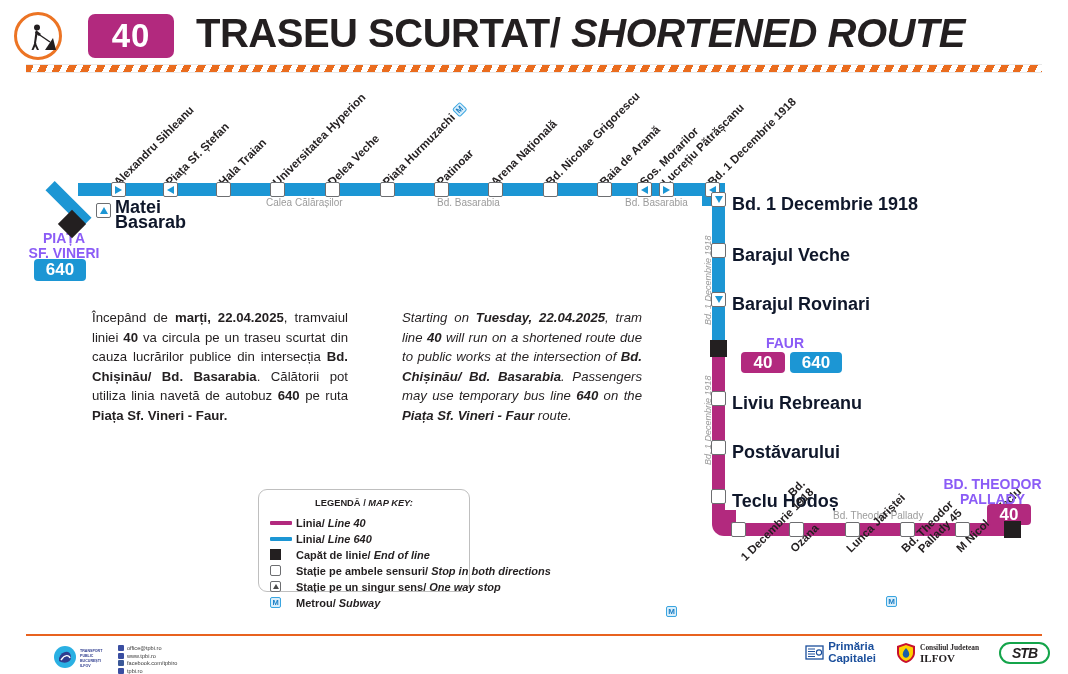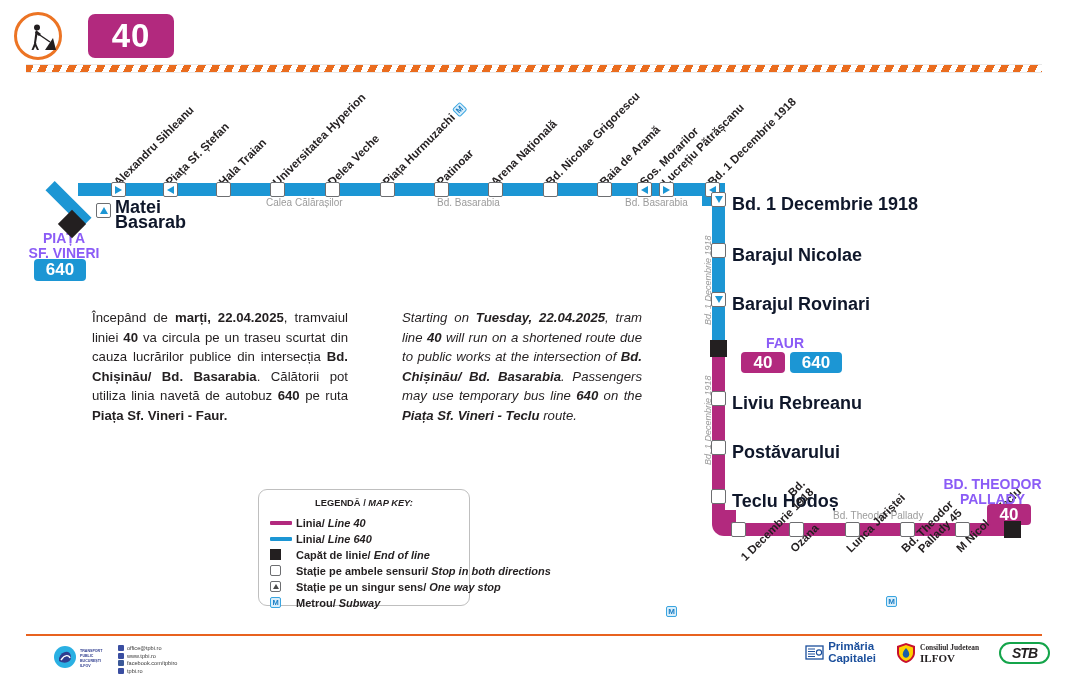--- a/index.html
+++ b/index.html
@@ -129,21 +129,21 @@
   .notice {
     position: absolute; font-size: 13.2px; line-height: 19.5px;
     color: #231f20; text-align: justify; text-justify: inter-word;
   }
   .notice b { font-weight: bold; }
   #notice-en { font-style: italic; }
 
   
   #legend {
     position: absolute; left: 258px; top: 489px;
-    width: 212px; height: 117px;
+    width: 212px; height: 103px;
     background: #fff; border: 1.2px solid #bfbfbf; border-radius: 9px;
     padding: 8px 11px;
   }
   #legend-title {
     font-size: 9.3px; font-weight: bold; color: #231f20;
     text-align: center; margin-bottom: 7px;
   }
   #legend-title .it { font-style: italic; }
   .lg-row { display: flex; align-items: center; height: 15px; margin-bottom: 1px; }
   .lg-key { width: 26px; display: flex; align-items: center; justify-content: flex-start; flex: 0 0 26px; }
@@ -201,20 +201,21 @@
       <circle cx="14" cy="6.5" r="3" fill="#231f20"></circle>
       <path d="M13 9 L18 13 L16 15 L12 12 Z" fill="#231f20"></path>
       <path d="M12.5 11 L11 22 L13 22 L14.5 13 Z" fill="#231f20"></path>
       <path d="M11.5 21.5 L8.5 29 L10.5 29 L13.5 22.5 Z" fill="#231f20"></path>
       <path d="M12.5 21.5 L16 29 L14 29 L11 23 Z" fill="#231f20"></path>
       <path d="M16 13.5 L27 21" stroke="#231f20" stroke-width="1.4"></path>
       <path d="M22 29 L30 17 L33 29 Z" fill="#231f20"></path>
     </svg>
   </div>
   <div id="route-badge-header">40</div>
+  <div id="header-title"><span>TRASEU SCURTAT/</span> <span class="it">SHORTENED ROUTE</span></div>
   <div id="hazard-stripe"></div>
 </div>
 
 <div id="map">
 
   <div class="line blue-seg" style="left:112px; top:183px; width:613px; height:13px;"></div>
   <div class="line blue-seg" style="left:62px; top:178px; width:13px; height:52px; transform:rotate(-45deg); transform-origin:center;"></div>
   <div class="line blue-seg" style="left:78px; top:183px; width:40px; height:13px; border-top-left-radius:0;"></div>
   <div class="line blue-seg" style="left:712px; top:183px; width:13px; height:165px;"></div>
   <div class="line blue-seg" style="left:702px; top:183px; width:23px; height:23px; border-top-right-radius:11px; background:#1c96d4;"></div>
@@ -291,21 +292,21 @@
   <div class="street" style="left:266px; top:197px;">Calea Călărașilor</div>
   <div class="street" style="left:437px; top:197px;">Bd. Basarabia</div>
   <div class="street" style="left:625px; top:197px;">Bd. Basarabia</div>
 
   <div class="stop oneway" style="left:711px; top:192px;">
       <div class="tri tri-d"></div>
     </div>
   <div class="lbl-horiz" style="left:732px; top:194px;">Bd. 1 Decembrie 1918</div>
 
   <div class="stop" style="left:711px; top:243px;"></div>
-  <div class="lbl-horiz" style="left:732px; top:245px;">Barajul Nicolae</div>
+  <div class="lbl-horiz" style="left:732px; top:245px;">Barajul Veche</div>
 
   <div class="stop oneway" style="left:711px; top:292px;">
       <div class="tri tri-d"></div>
     </div>
   <div class="lbl-horiz" style="left:732px; top:294px;">Barajul Rovinari</div>
 
   <div class="street-vert" style="left:703px; top:325px;">Bd. 1 Decembrie 1918</div>
 
   <div class="terminus-sq" style="left:710px; top:340px;"></div>
   <div class="term-name" style="left:750px; top:336px; width:70px;">FAUR</div>
@@ -352,21 +353,21 @@
     <span>PALLADY</span>
   </div>
   <div class="route-chip chip-40" style="left:987px; top:504px; width:44px; height:21px;">40</div>
 </div>
 
 <div class="notice" id="notice-ro" style="left:92px; top:308px; width:256px;">
   <span>Începând de </span><b>marți, 22.04.2025</b><span>, tramvaiul liniei </span><b>40</b><span> va circula pe un traseu scurtat din cauza lucrărilor publice din intersecția </span><b>Bd. Chișinău/ Bd. Basarabia</b><span>. Călătorii pot utiliza linia navetă de autobuz </span><b>640</b><span> pe ruta </span><b>Piața Sf. Vineri - Faur.</b>
 </div>
 
 <div class="notice" id="notice-en" style="left:402px; top:308px; width:240px;">
-  <span>Starting on </span><b>Tuesday, 22.04.2025</b><span>, tram line </span><b>40</b><span> will run on a shortened route due to public works at the intersection of </span><b>Bd. Chișinău/ Bd. Basarabia</b><span>. Passengers may use temporary bus line </span><b>640</b><span> on the </span><b>Piața Sf. Vineri - Teclu</b><span> route.</span>
+  <span>Starting on </span><b>Tuesday, 22.04.2025</b><span>, tram line </span><b>40</b><span> will run on a shortened route due to public works at the intersection of </span><b>Bd. Chișinău/ Bd. Basarabia</b><span>. Passengers may use temporary bus line </span><b>640</b><span> on the </span><b>Piața Sf. Vineri - Faur</b><span> route.</span>
 </div>
 
 <div id="legend">
   <div id="legend-title">
     <span>LEGENDĂ / </span><span class="it">MAP KEY:</span>
   </div>
 
   <div class="lg-row">
     <div class="lg-key">
         <div class="lg-line" style="background:#b2297e;"></div>

